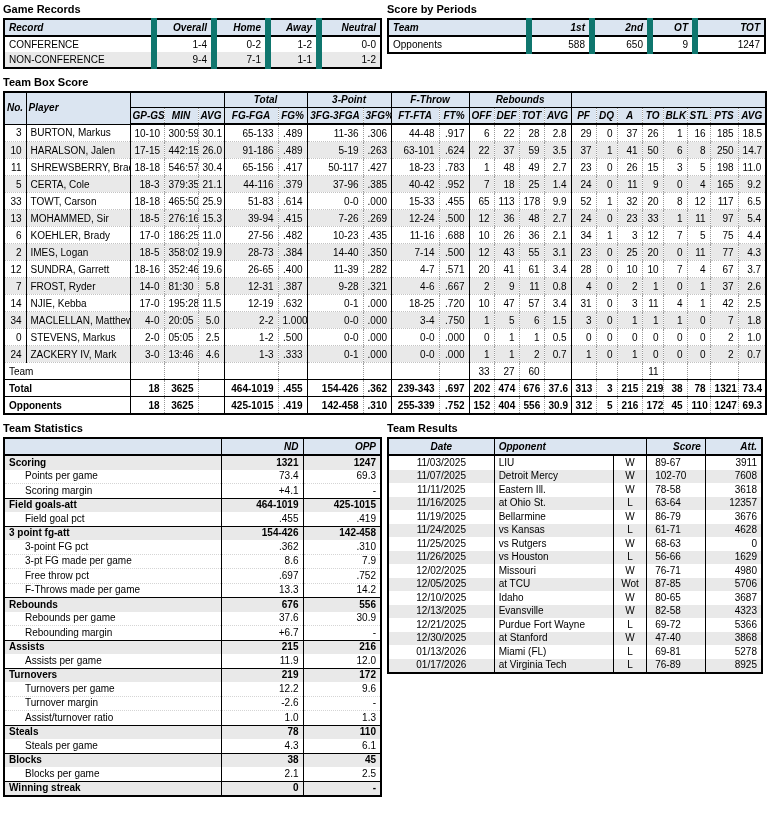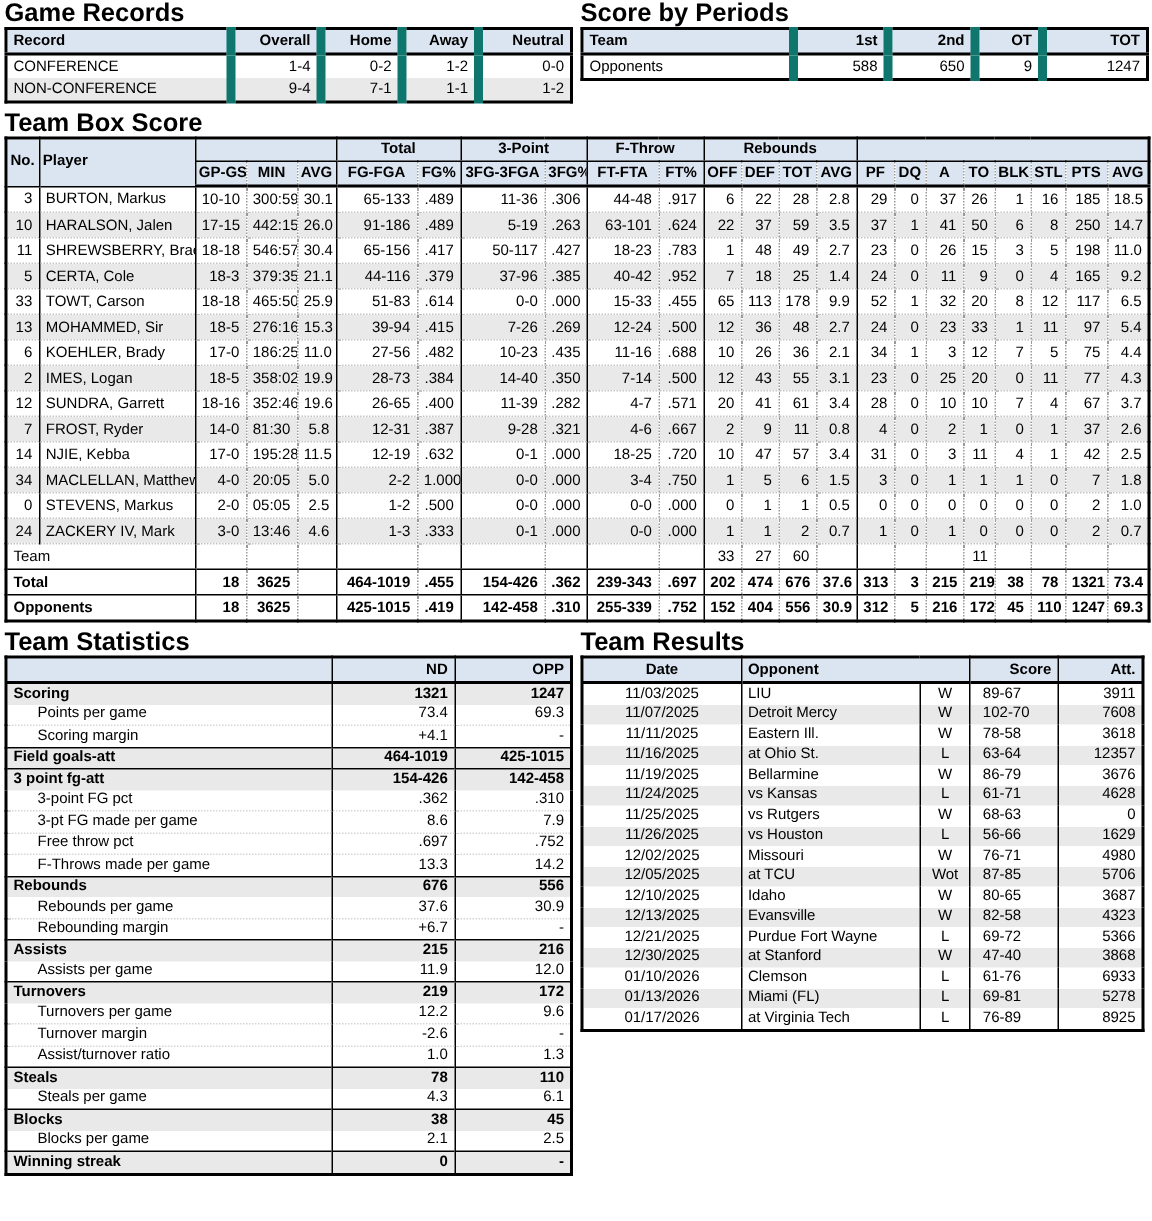--- a/index.html
+++ b/index.html
@@ -2,33 +2,33 @@
 <html><head>
 <meta charset="utf-8">
 <style>
   html,body{margin:0;padding:0;background:#fff;}
   body{
     width:768px;height:814px;overflow:hidden;color:#000;
     font-family:"Liberation Sans","DejaVu Sans",sans-serif;
   }
   .page{padding:2px 3px;}
   .section-title{
-    font-size:17px;font-weight:bold;margin:0 0 2px 0;line-height:14px;
+    font-size:11px;font-weight:bold;margin:0 0 2px 0;line-height:14px;
   }
   .row{display:flex;justify-content:space-between;align-items:flex-start;}
   .col-left{width:381px;}
   .col-right{width:378px;}
   section{margin-bottom:6px;}
 
   table{border-collapse:collapse;table-layout:fixed;}
   th,td{
     font-size:10px;line-height:13px;padding:1px 4px;
     white-space:nowrap;overflow:hidden;
   }
-  th{font-weight:bold;}
+  th{font-weight:bold;font-style:italic;}
 
   
   .tbl{border:2px solid #000;}
   .tbl thead th{background:#dbe5f1;border-bottom:2px solid #000;}
 
   
   .gr,.sp{width:377px;}
   .gr th+th,.gr td+td,.sp th+th,.sp td+td{border-left:6px solid #0f766e;}
   .gr th:first-child,.sp th:first-child{text-align:left;}
   .gr th,.sp th{text-align:right;}
@@ -674,20 +674,25 @@
             <tr class="sub">
               <td>Scoring margin</td>
               <td>+4.1</td>
               <td>-</td>
             </tr>
             <tr class="cat">
               <td>Field goals-att</td>
               <td>464-1019</td>
               <td>425-1015</td>
             </tr>
+            <tr class="sub">
+              <td>Field goal pct</td>
+              <td>.455</td>
+              <td>.419</td>
+            </tr>
             <tr class="cat">
               <td>3 point fg-att</td>
               <td>154-426</td>
               <td>142-458</td>
             </tr>
             <tr class="sub">
               <td>3-point FG pct</td>
               <td>.362</td>
               <td>.310</td>
             </tr>
@@ -891,27 +896,20 @@
               <td>5366</td>
             </tr>
             <tr>
               <td>12/30/2025</td>
               <td>at Stanford</td>
               <td>W</td>
               <td>47-40</td>
               <td>3868</td>
             </tr>
             <tr>
-              <td>01/10/2026</td>
-              <td>Clemson</td>
-              <td>L</td>
-              <td>61-76</td>
-              <td>6933</td>
-            </tr>
-            <tr>
               <td>01/13/2026</td>
               <td>Miami (FL)</td>
               <td>L</td>
               <td>69-81</td>
               <td>5278</td>
             </tr>
             <tr>
               <td>01/17/2026</td>
               <td>at Virginia Tech</td>
               <td>L</td>

